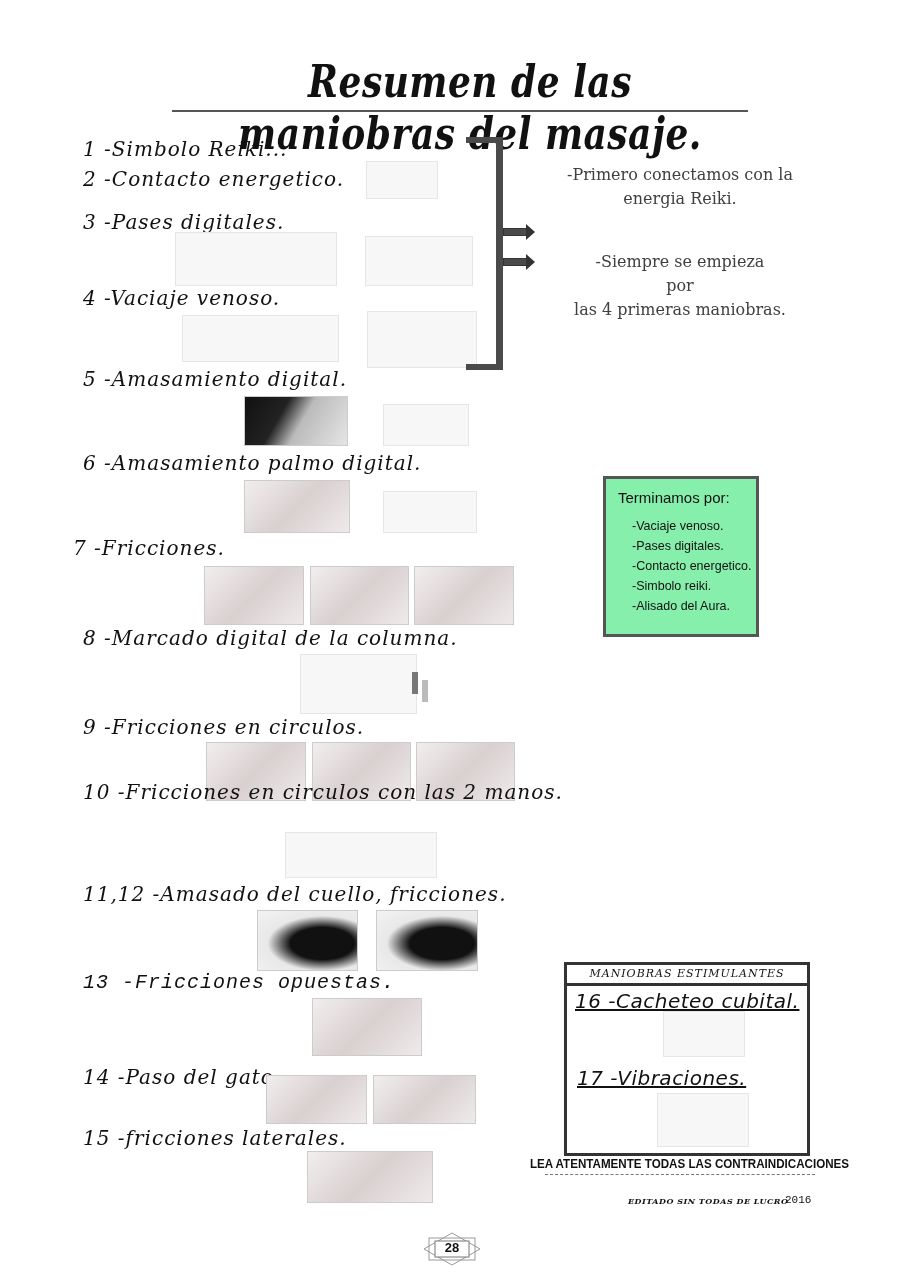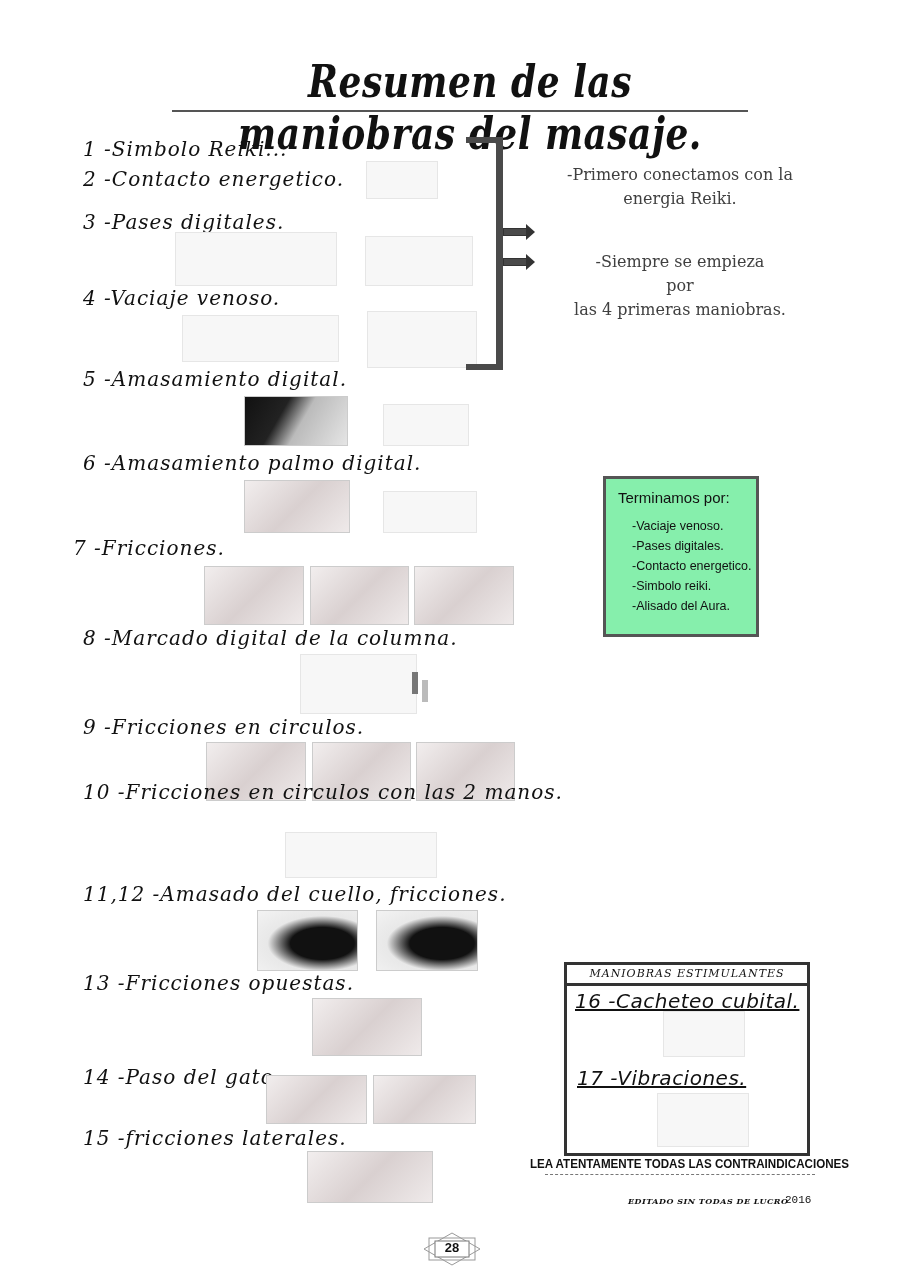--- a/index.html
+++ b/index.html
@@ -70,21 +70,21 @@
 <div class="abs img pink" style="left:312px;top:742px;width:97px;height:57px;"></div>
 <div class="abs img pink" style="left:416px;top:742px;width:97px;height:57px;"></div>
 
 <div class="abs item" style="left:83px;top:780px;">10 -Fricciones en circulos con las 2 manos.</div>
 <div class="abs img sketch" style="left:285px;top:832px;width:150px;height:44px;"></div>
 
 <div class="abs item" style="left:83px;top:882px;">11,12 -Amasado del cuello, fricciones.</div>
 <div class="abs img hair" style="left:257px;top:910px;width:99px;height:59px;"></div>
 <div class="abs img hair" style="left:376px;top:910px;width:100px;height:59px;"></div>
 
-<div class="abs item" style="left:83px;top:971px;">13 -Fricciones opuestas.</div>
+<div class="abs item" style="left:83px;top:971px;font-family:Liberation Mono, monospace;">13 -Fricciones opuestas.</div>
 <div class="abs img pink" style="left:312px;top:998px;width:108px;height:56px;"></div>
 
 <div class="abs item" style="left:83px;top:1054px;margin-top:11px;">14 -Paso del gato.</div>
 <div class="abs img pink" style="left:266px;top:1075px;width:99px;height:47px;"></div>
 <div class="abs img pink" style="left:373px;top:1075px;width:101px;height:47px;"></div>
 
 <div class="abs item" style="left:83px;top:1126px;">15 -fricciones laterales.</div>
 <div class="abs img pink" style="left:307px;top:1151px;width:124px;height:50px;"></div>
 
 <div class="abs bracket-t"></div>

